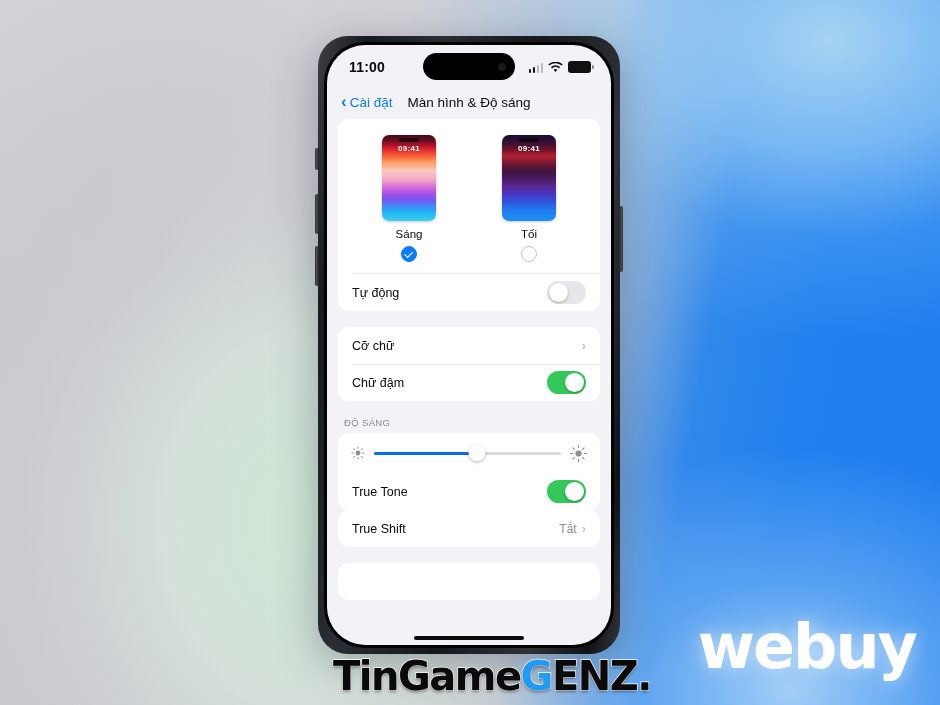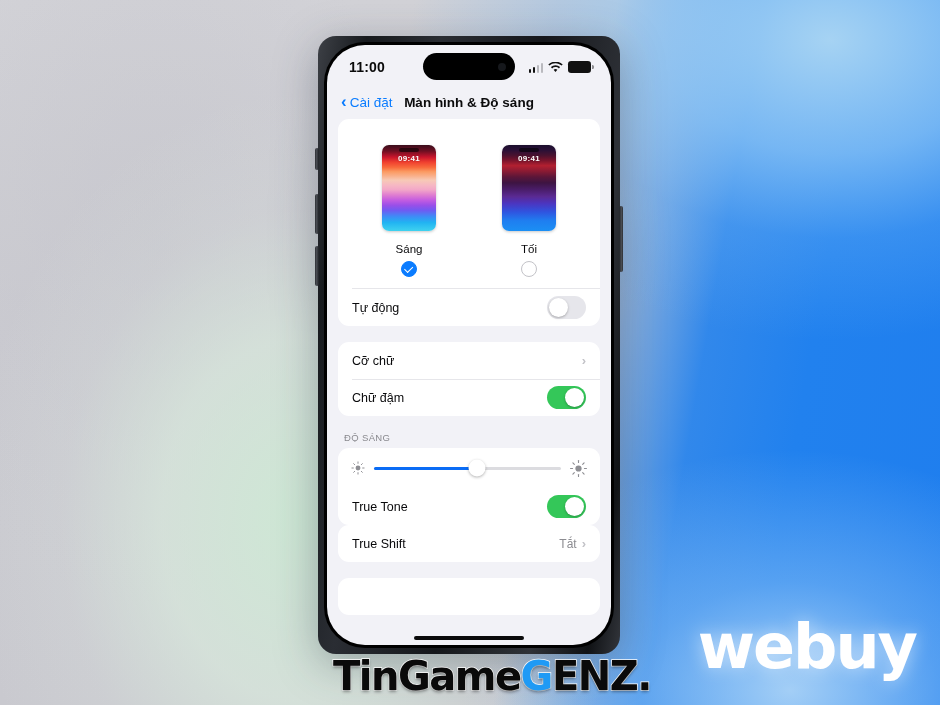--- a/index.html
+++ b/index.html
@@ -75,21 +75,21 @@
     position: absolute;
     left: 318px;
     top: 36px;
     width: 302px;
     height: 618px;
     filter: drop-shadow(0 10px 22px rgba(25,35,55,0.33));
   }
   .phone-frame {
     position: absolute;
     inset: 0;
-    border-radius: 18px;
+    border-radius: 30px;
     background:
       linear-gradient(100deg, #3d4046 0%, #171a1e 12%, #2a2d33 30%,
                       #15171b 55%, #2f3238 78%, #101215 92%, #33363c 100%);
     padding: 21px;
   }
   .phone-inner {
     position: absolute;
     inset: 6px;
     border-radius: 41px;
     background: #000;
@@ -193,21 +193,21 @@
     color: #0a7cff;
     font-size: 13.5px;
     cursor: pointer;
   }
   .nav-back .chev { font-size: 17px; line-height: 1; font-weight: 600; margin-top: -1px; }
   .nav-title {
     position: absolute;
     left: 50%;
     transform: translateX(-50%);
     font-size: 13.5px;
-    font-weight: 700;
+    font-weight: 400;
     color: #0b0b0c;
     white-space: nowrap;
   }
 
   
   .content {
     height: calc(100% - 74px);
     overflow: hidden;
     padding: 0 11px;
   }
@@ -264,21 +264,21 @@
   .appearance {
     display: flex;
     justify-content: center;
     gap: 58px;
     padding: 14px 0 11px 0;
   }
   .ap-option { width: 62px; text-align: center; cursor: pointer; }
   .ap-thumb {
     width: 54px;
     height: 86px;
-    margin: 12px auto;
+    margin: 2px auto;
     border-radius: 7px;
     position: relative;
     overflow: hidden;
     box-shadow: 0 1px 3px rgba(0,0,0,0.22);
   }
   
   .wall-light {
     background:
       linear-gradient(180deg,
         #3a0d1c 0%, #6d0f22 7%, #c8152c 14%, #f0402f 20%,

